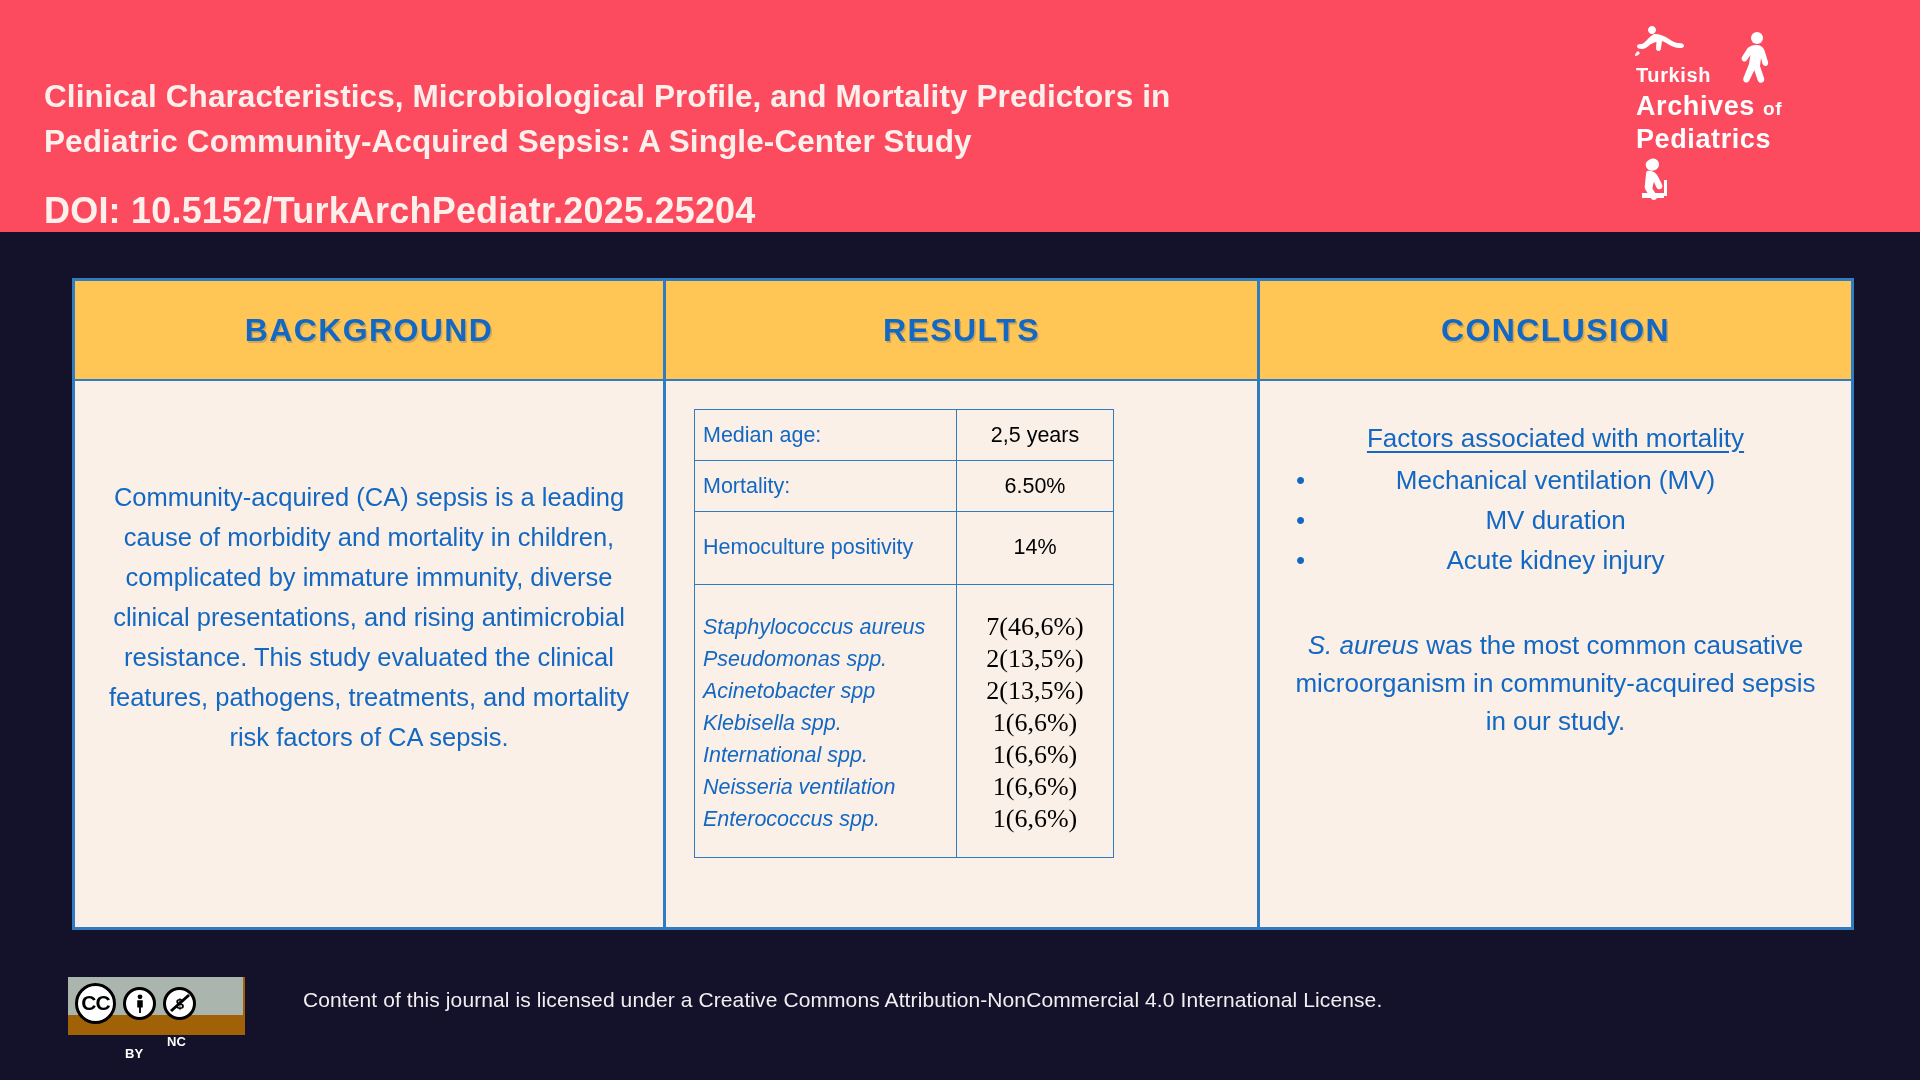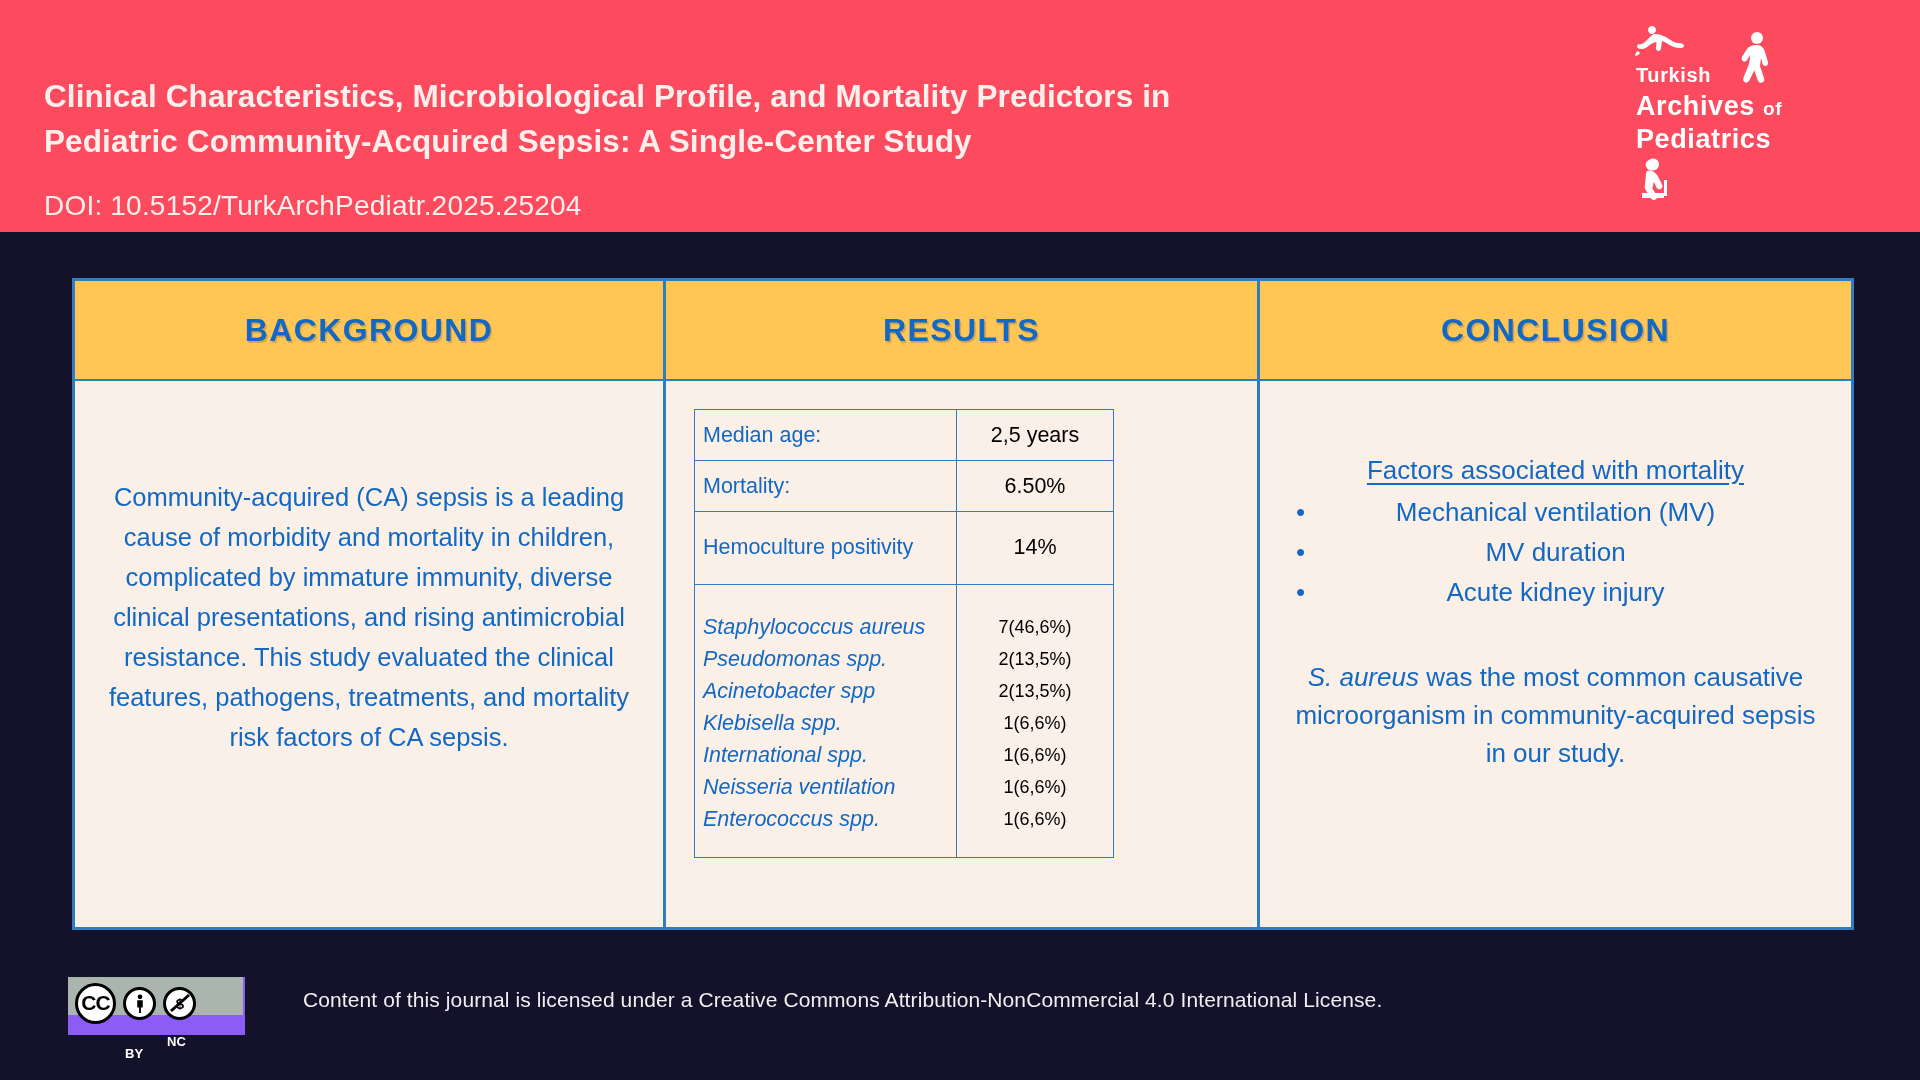--- a/index.html
+++ b/index.html
@@ -38,22 +38,22 @@
     letter-spacing: 0.1px;
     margin-top: 24px;
   }
   .header-title .ln2 { display: block; }
 
   .header-doi {
     position: absolute;
     left: 44px;
     top: 190px;
     color: #fdf0ec;
-    font-size: 28px;
-    font-weight: normal;
+    font-size: 36px;
+    font-weight: bold;
     letter-spacing: 0.2px;
   }
 
   
   .logo-wrap {
     position: absolute;
     right: 42px;
     top: 22px;
     width: 250px;
     height: 185px;
@@ -173,27 +173,28 @@
   .res-row.org-block .res-val {
     padding: 26px 0 22px;
   }
   .org-name {
     font-style: italic;
     font-size: 21.5px;
     line-height: 32px;
     white-space: nowrap;
   }
   .org-count {
-    font-size: 18px;
+    font-size: 26px;
     line-height: 32px;
     text-align: center;
-  }
-
-  
-  .con-body { padding: 58px 26px 0; margin-top: 16px; }
+    font-family: Liberation Serif, serif;
+  }
+
+  
+  .con-body { padding: 42px 26px 0; }
   .con-head-line {
     text-align: center;
     color: #1268c3;
     font-size: 26px;
     text-decoration: underline;
     text-underline-offset: 4px;
     margin-bottom: 6px;
   }
   .con-list { list-style: none; }
   .con-list li {
@@ -220,21 +221,21 @@
   }
   .con-para .sp { font-style: italic; }
 
   
   .cc-badge {
     position: absolute;
     left: 68px;
     top: 977px;
     width: 177px;
     height: 58px;
-    background: #8b5cf6;
+    background: #a16207;
     text-decoration: underline;
   }
   .cc-top {
     position: absolute;
     left: 0; top: 0;
     width: 175px; height: 38px;
     background: #aab5ad;
   }
   .cc-icons {
     position: absolute;

